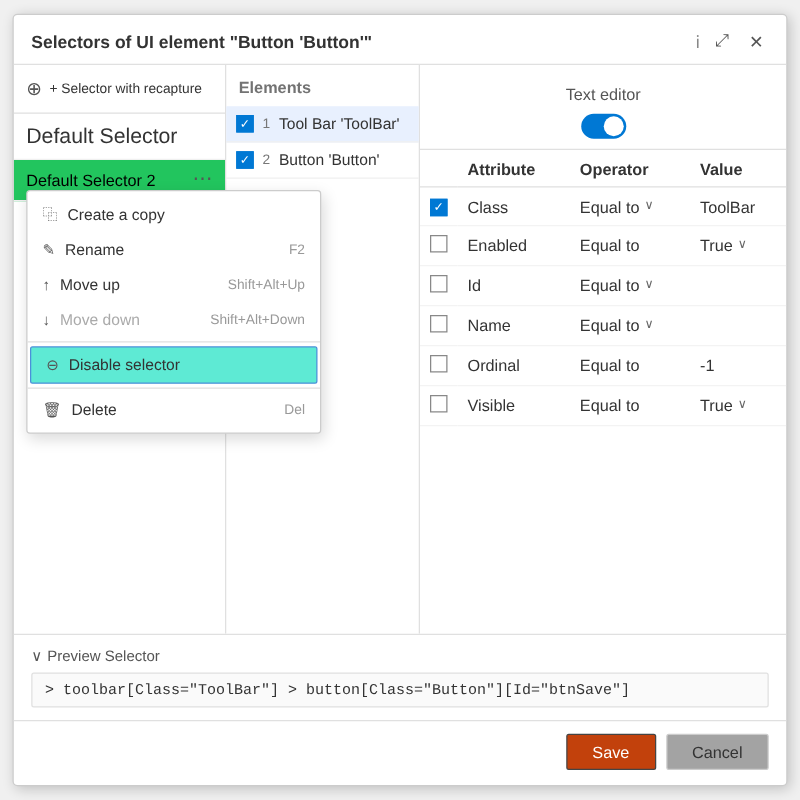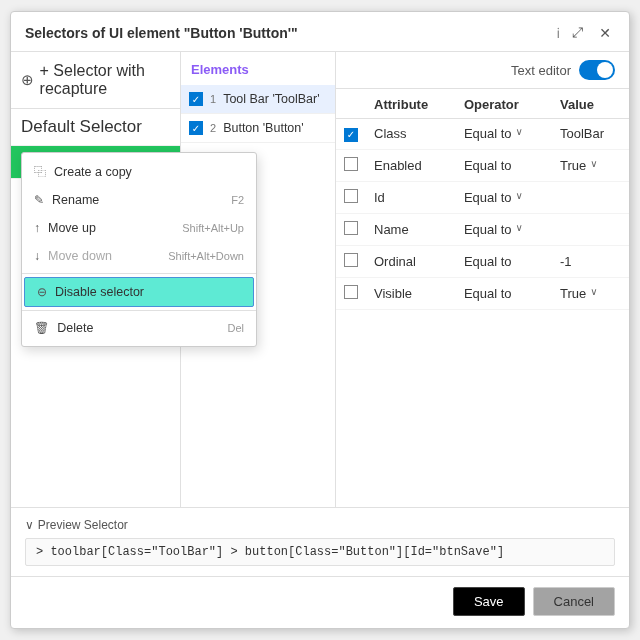--- a/index.html
+++ b/index.html
@@ -132,21 +132,21 @@
     .middle-panel {
       width: 155px;
       border-right: 1px solid #e0e0e0;
       display: flex;
       flex-direction: column;
     }
     .panel-title {
       font-size: 13px;
       font-weight: 600;
       padding: 10px 10px 8px;
-      color: #8b5cf6;
+      color: #737373;
     }
     .element-item {
       display: flex;
       align-items: center;
       padding: 7px 8px;
       gap: 7px;
       border-bottom: 1px solid #f0f0f0;
       font-size: 12.5px;
       color: #333;
     }
@@ -235,21 +235,21 @@
       border-top: 1px solid #e0e0e0;
     }
     .btn {
       padding: 6px 20px;
       font-size: 13px;
       border-radius: 2px;
       cursor: pointer;
       border: 1px solid #ccc;
     }
     .btn-primary {
-      background: #000000;
+      background: #c2410c;
       color: #fff;
       border-color: #444;
     }
     .btn-secondary {
       background: #a3a3a3;
       color: #333;
     }
     .toggle {
       width: 36px;
       height: 20px;
@@ -266,20 +266,21 @@
       position: absolute;
       top: 2px;
       right: 2px;
     }
     .text-editor-area {
       display: flex;
       align-items: center;
       gap: 8px;
       padding: 8px 14px;
       border-bottom: 1px solid #e0e0e0;
+      flex-direction: column;
     }
     .te-label { font-size: 13px; color: #555; }
     .three-dots {
       font-size: 16px;
       color: #555;
       cursor: pointer;
       line-height: 1;
     }
   </style>
 </head>
@@ -294,21 +295,21 @@
       <button class="title-btn">⤢</button>
       <button class="title-btn">✕</button>
     </div>
   </div>
 
   <div class="content-area">
 
     <div class="left-panel">
       <div class="selector-with-recapture">
         <span style="font-size:15px;color:#555;">⊕</span>
-        <span style="font-size:16px;">+ Selector with recapture</span>
+        <span style="font-size:11px;">+ Selector with recapture</span>
       </div>
       <div class="selector-item">
         <span>Default Selector</span>
       </div>
       <div class="selector-item-active">
         <span>Default Selector 2</span>
         <span class="three-dots">⋯</span>
       </div>
 
       <div class="context-menu">

